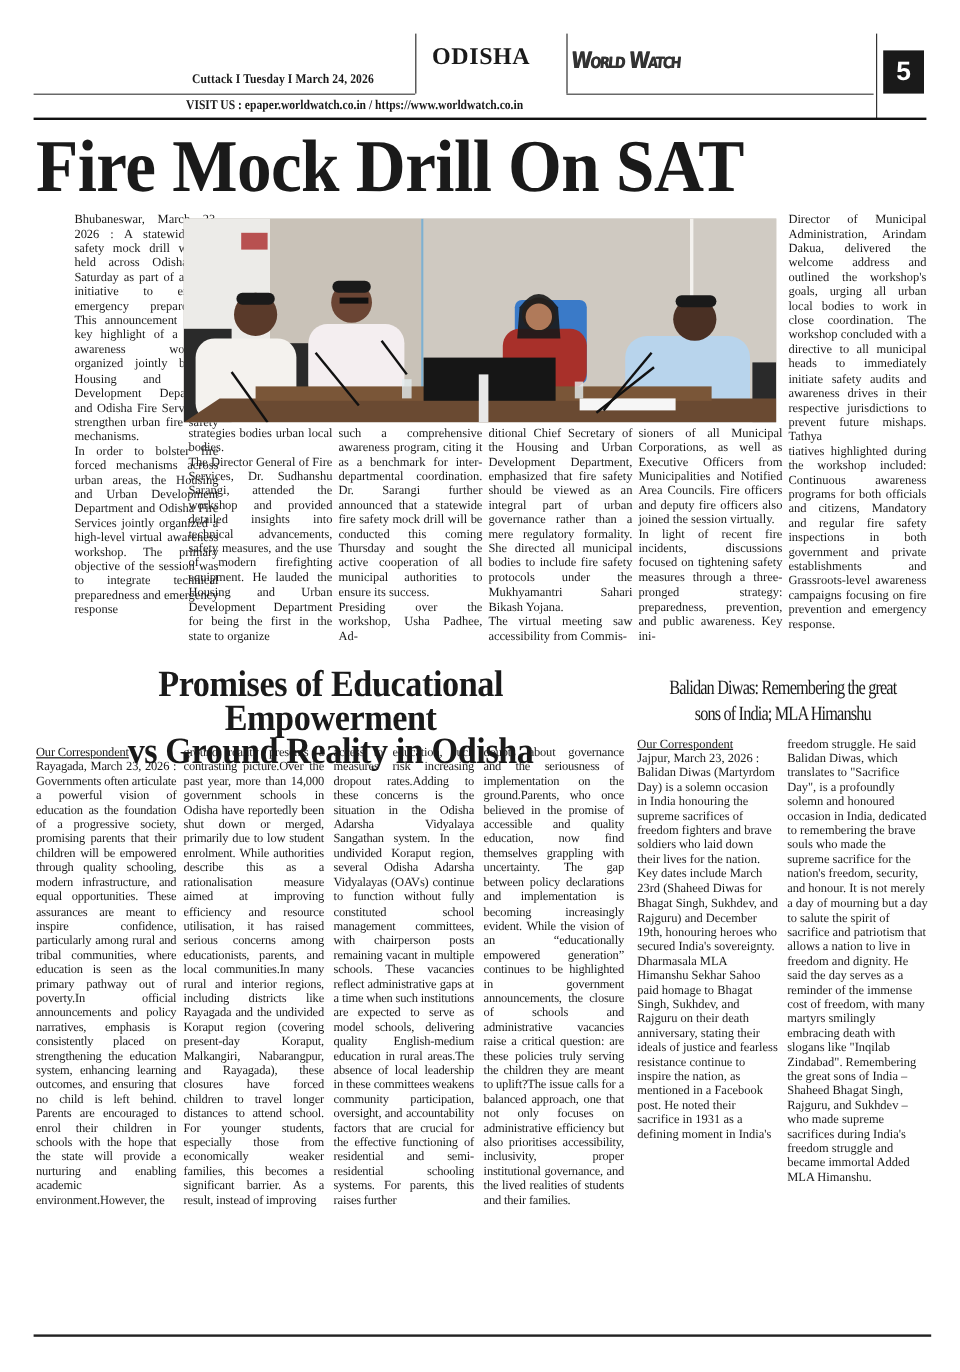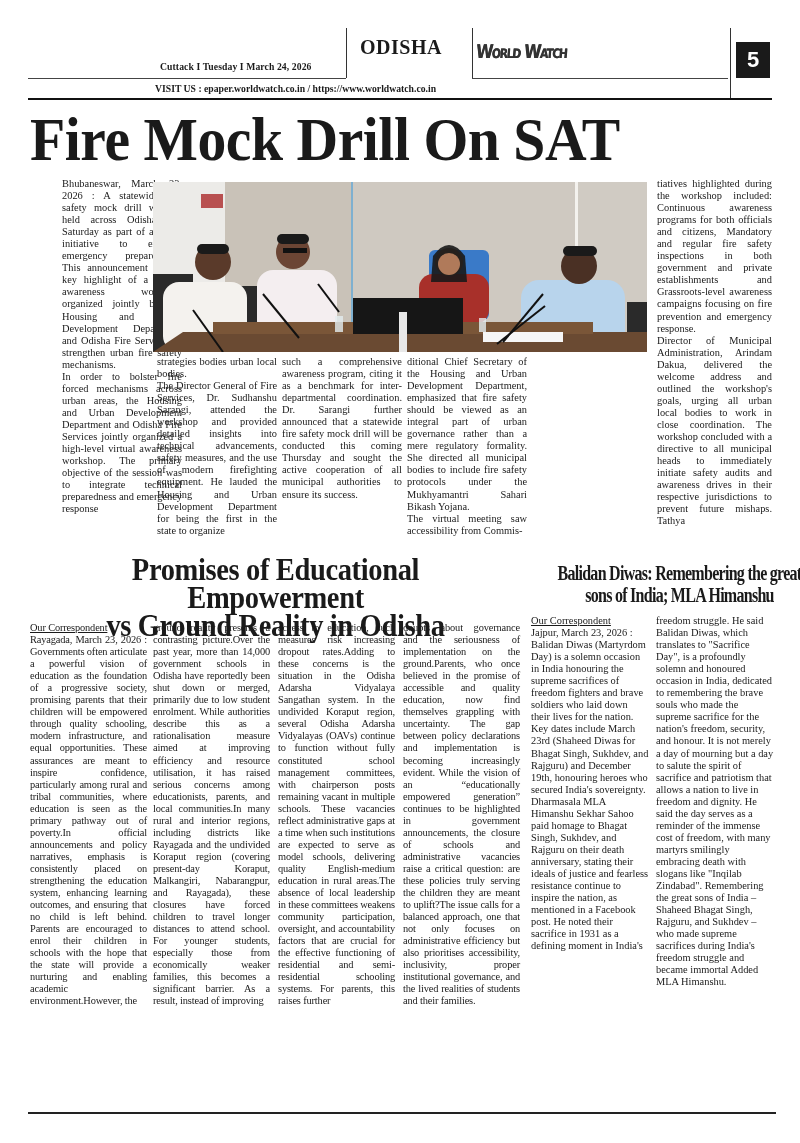--- a/index.html
+++ b/index.html
@@ -37,21 +37,21 @@
   #a1c6 { left: 657px; top: 178px; width: 115px; }
 
   
   .photo { position: absolute; left: 153px; top: 182px; width: 494px; height: 170px; overflow: hidden; background: #cfcac4; }
 
   
   .headline-edu { position: absolute; left: 28px; top: 556px; width: 495px; text-align: center; font-size: 31px; font-weight: bold; line-height: 28px; letter-spacing: -0.4px; }
   .edu-wrap { display: inline-block; transform: scaleX(0.92); transform-origin: center; }
 
   
-  .headline-bd { position: absolute; left: 527px; top: 562px; width: 250px; text-align: center; font-size: 20px; font-weight: bold; line-height: 22px; letter-spacing: -0.9px; }
+  .headline-bd { position: absolute; left: 527px; top: 562px; width: 250px; text-align: center; font-size: 17px; font-weight: normal; line-height: 22px; letter-spacing: -0.9px; }
   .bd-wrap { display: inline-block; transform: scaleX(0.8); transform-origin: center; white-space: nowrap; }
 
   .byline { text-decoration: underline; display: block; }
 
   #a2c1 { left: 30px; top: 622px; width: 117px; }
   #a2c2 { left: 153px; top: 622px; width: 117px; }
   #a2c3 { left: 278px; top: 622px; width: 117px; }
   #a2c4 { left: 403px; top: 622px; width: 117px; }
 
   .col.left-aligned { text-align: left; }
@@ -137,30 +137,33 @@
     <rect x="326" y="136" width="7" height="14" fill="#e4ecef" opacity="0.8"></rect>
   </svg>
 </div>
 
 <div class="col" id="a1c2">
   <p>strategies bodies urban local bodies.</p>
   <p>The Director General of Fire Services, Dr. Sudhanshu Sarangi, attended the workshop and provided detailed insights into technical advancements, safety measures, and the use of modern firefighting equipment. He lauded the Housing and Urban Development Department for being the first in the state to organize</p>
 </div>
 <div class="col" id="a1c3">
   <p>such a comprehensive awareness program, citing it as a benchmark for inter-departmental coordination. Dr. Sarangi further announced that a statewide fire safety mock drill will be conducted this coming Thursday and sought the active cooperation of all municipal authorities to ensure its success.</p>
+  <p>Presiding over the workshop,  Usha Padhee, Ad-</p>
 </div>
 <div class="col" id="a1c4">
   <p>ditional Chief Secretary of the Housing and Urban Development Department, emphasized that fire safety should be viewed as an integral part of urban governance rather than a mere regulatory formality. She directed all municipal bodies to include fire safety protocols under the Mukhyamantri Sahari Bikash Yojana.</p>
   <p>The virtual meeting saw accessibility from Commis-</p>
 </div>
 <div class="col" id="a1c5">
+  <p>sioners of all Municipal Corporations, as well as Executive Officers from Municipalities and Notified Area Councils. Fire officers and deputy fire officers also joined the session virtually.</p>
+  <p>In light of recent fire incidents, discussions focused on tightening safety measures through a three-pronged strategy: preparedness, prevention, and public awareness. Key ini-</p>
 </div>
 <div class="col" id="a1c6">
+  <p>Director of Municipal Administration, Arindam Dakua, delivered the welcome address and outlined the workshop's goals, urging all urban local bodies to work in close coordination. The workshop concluded with a directive to all municipal heads to immediately initiate safety audits and awareness drives in their respective jurisdictions to prevent future mishaps. Tathya</p>
   <p>tiatives highlighted during the workshop included: Continuous awareness programs for both officials and citizens, Mandatory and regular fire safety inspections in both government and private establishments and Grassroots-level awareness campaigns focusing on fire prevention and emergency response.</p>
-  <p>Director of Municipal Administration, Arindam Dakua, delivered the welcome address and outlined the workshop's goals, urging all urban local bodies to work in close coordination. The workshop concluded with a directive to all municipal heads to immediately initiate safety audits and awareness drives in their respective jurisdictions to prevent future mishaps. Tathya</p>
 </div>
 
 <h2 class="headline-edu">
   <span class="edu-wrap">
     <span>Promises of Educational Empowerment</span><br>
     <span>vs Ground Reality in Odisha</span>
   </span>
 </h2>
 
 <div class="col narrow" id="a2c1">

